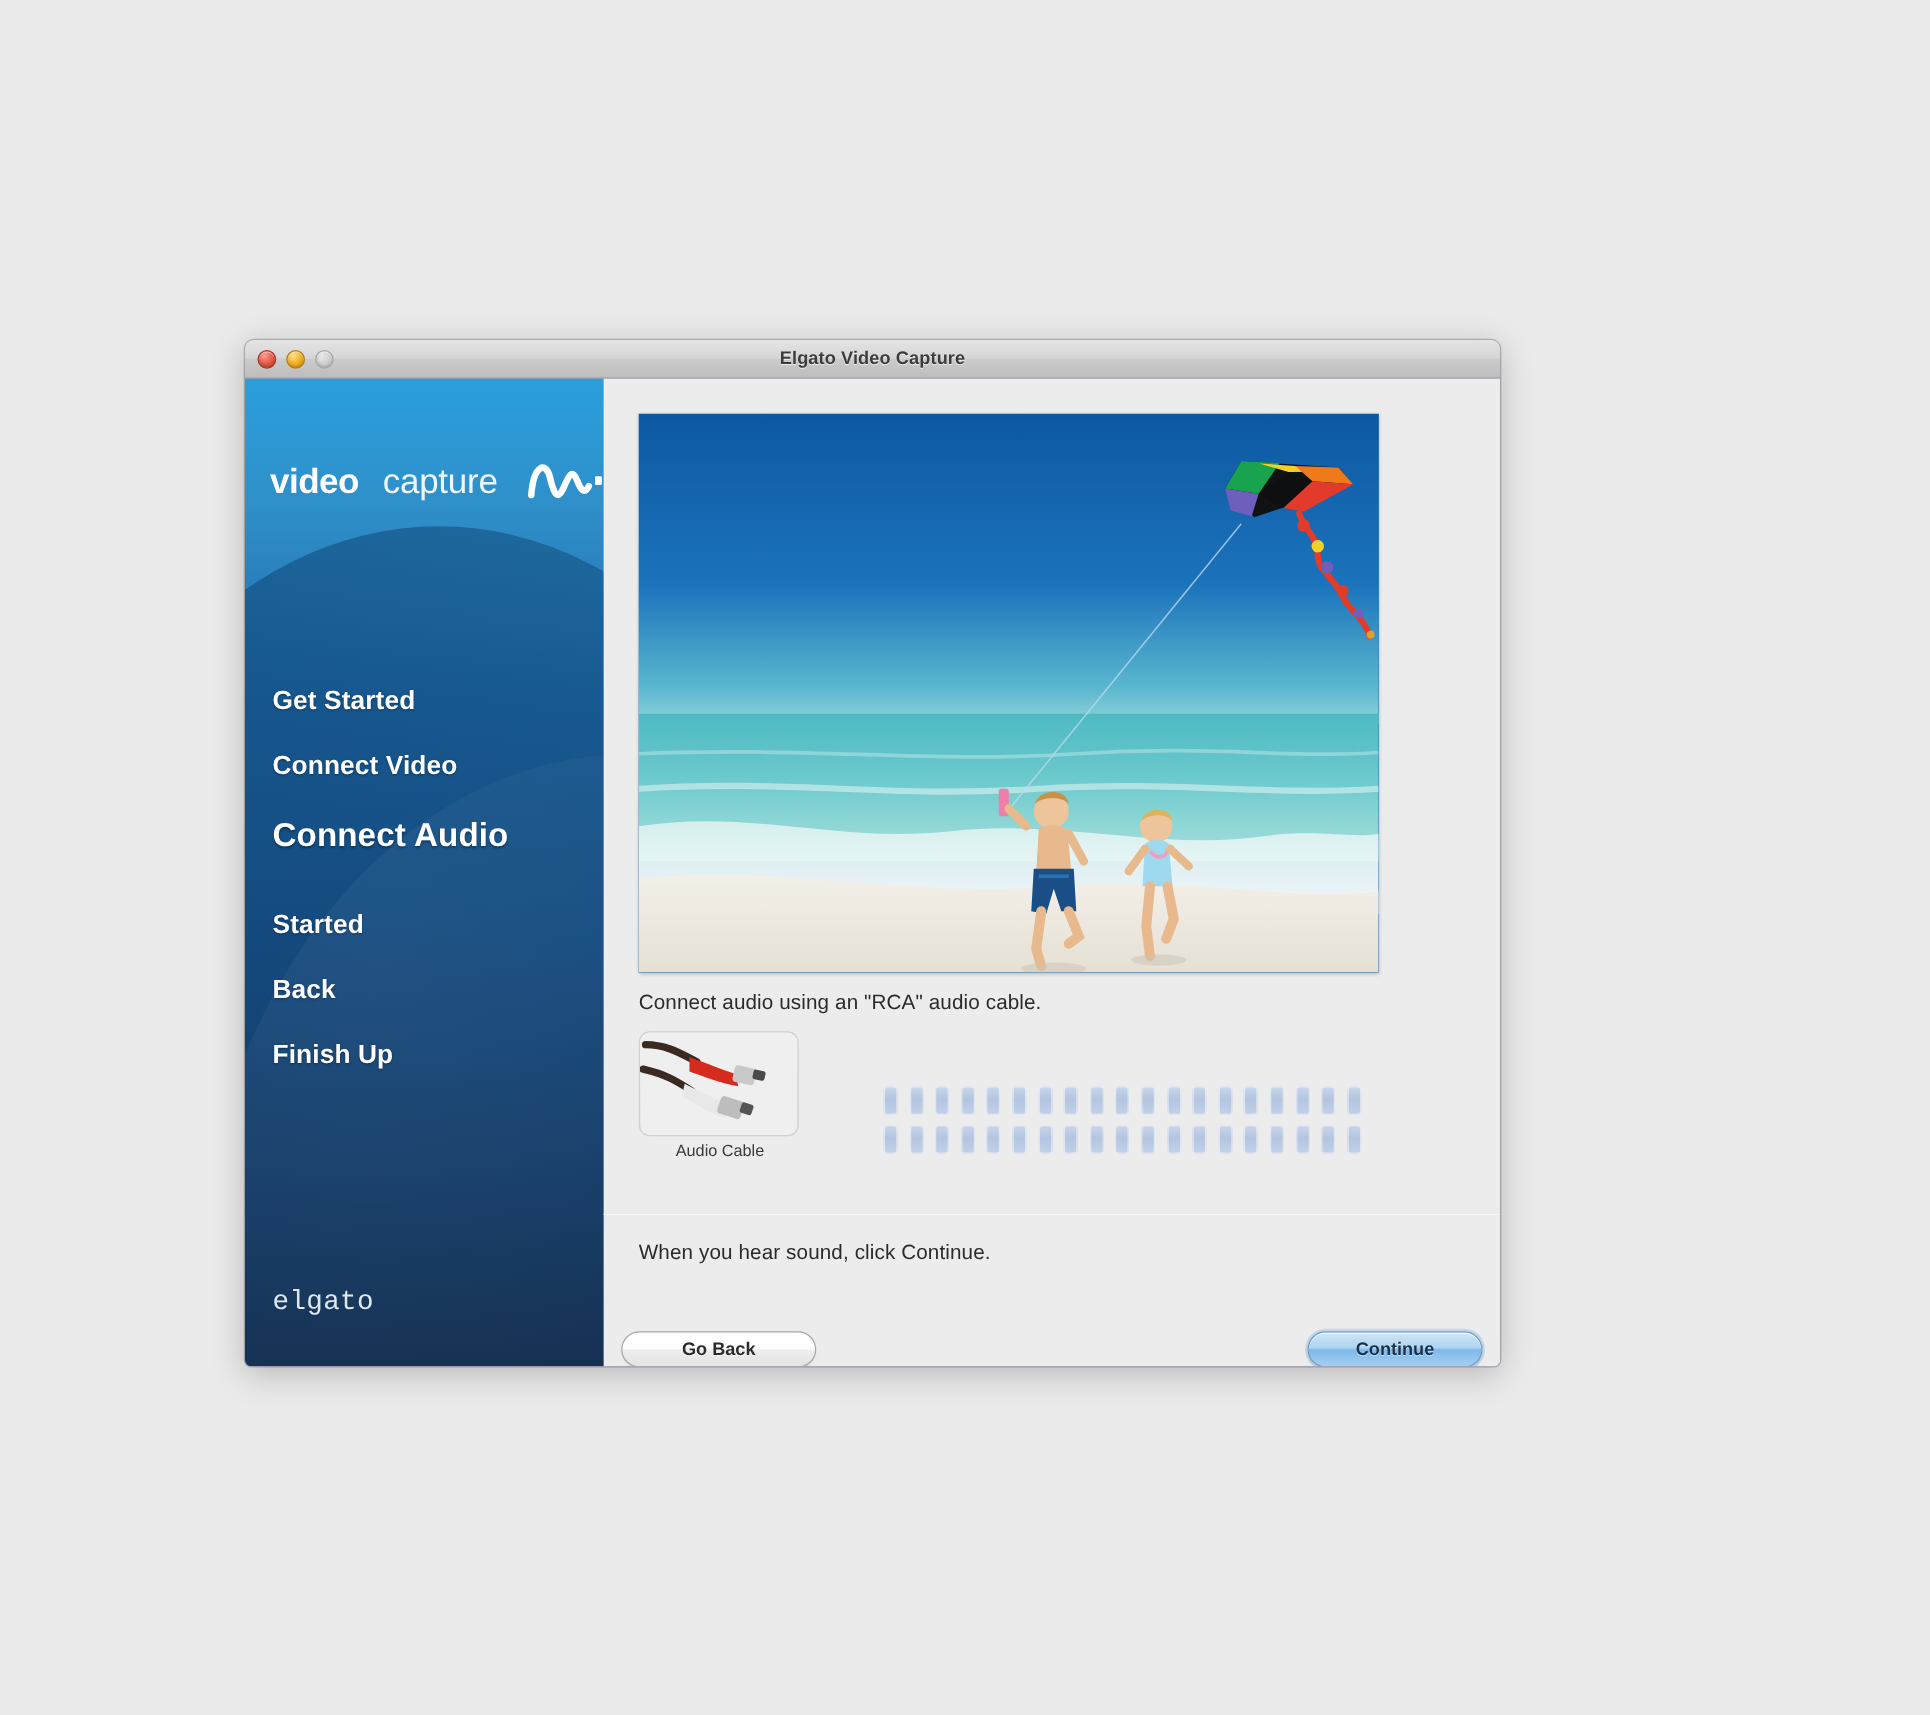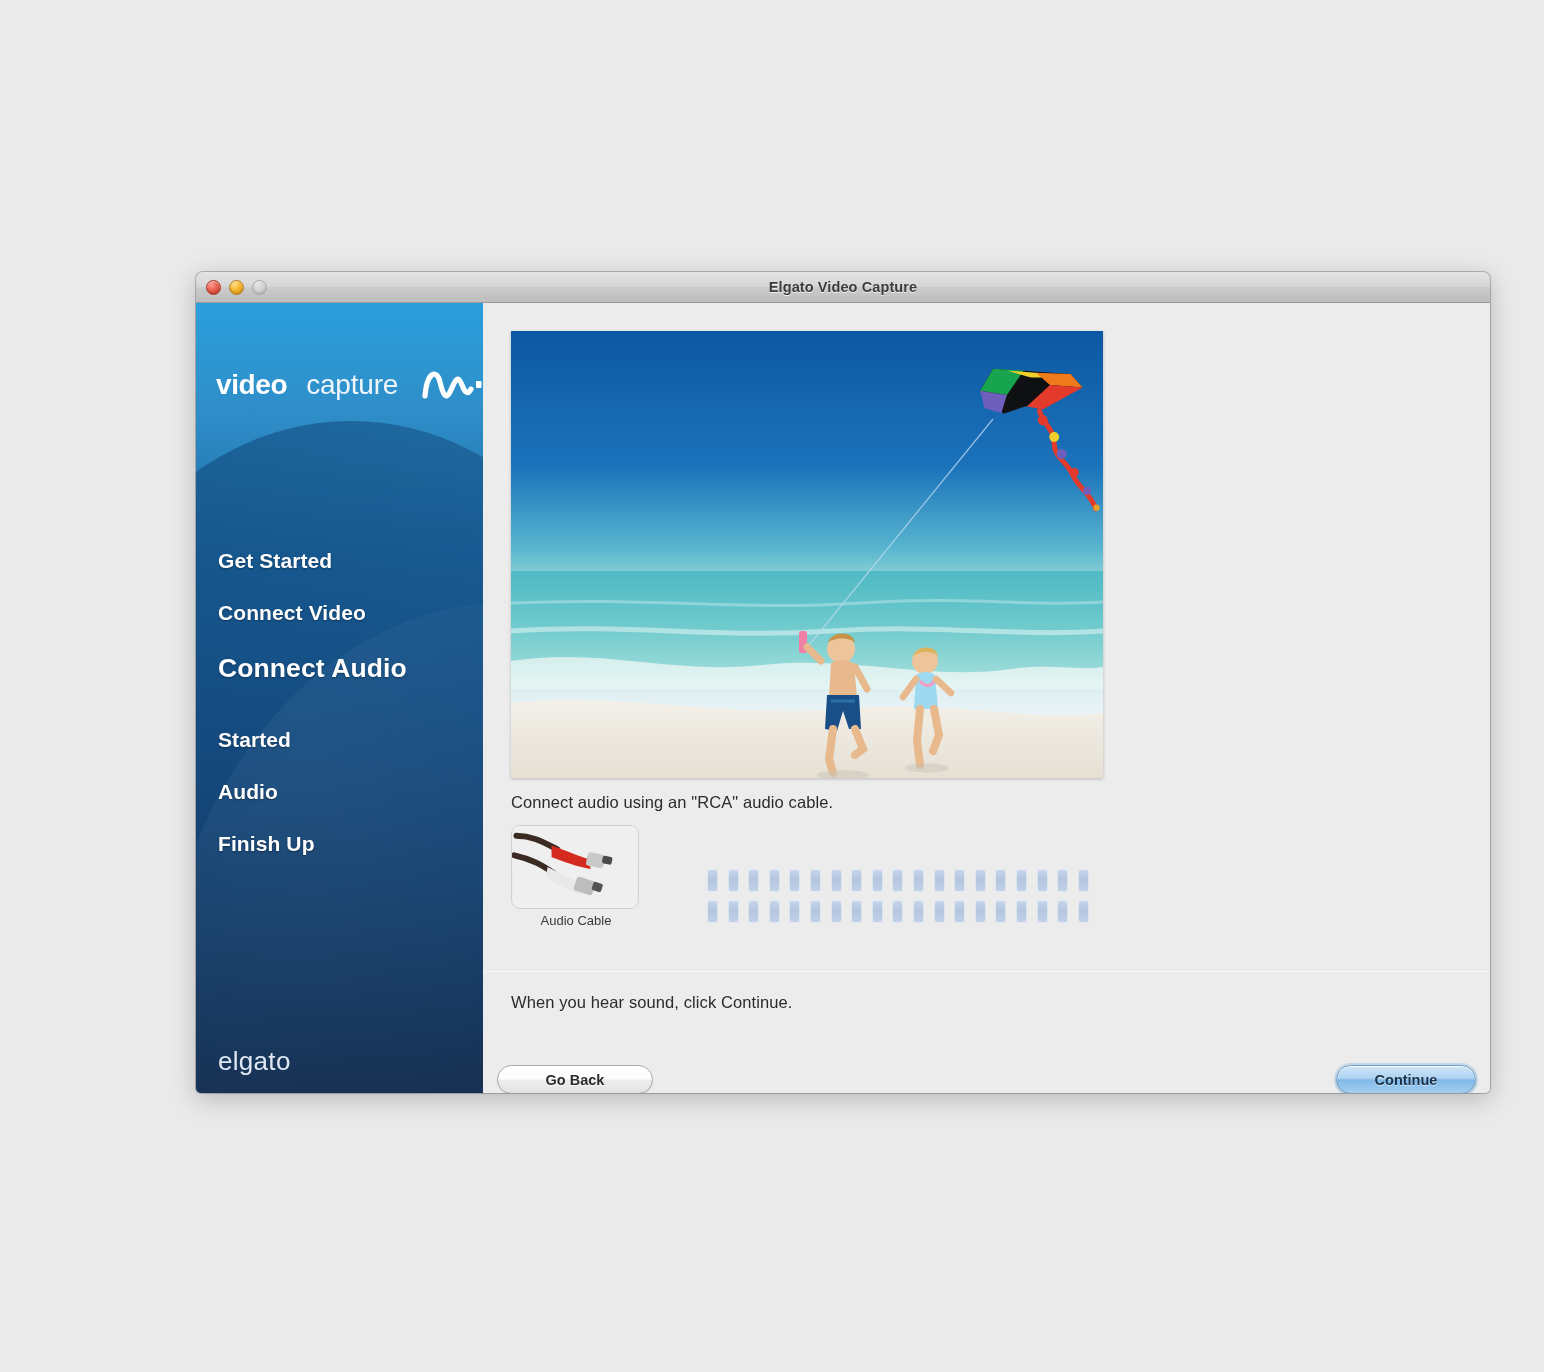--- a/index.html
+++ b/index.html
@@ -18,21 +18,21 @@
     width: 1544px;
     height: 1372px;
     background: #eaeaea;
   }
 
   
   #window {
     position: absolute;
     left: 196px;
     top: 272px;
-    width: 1294px;
+    width: 1004px;
     height: 821px;
     border-radius: 7px 7px 5px 5px;
     background: #c4b5fd;
     box-shadow: 0 6px 26px rgba(0,0,0,0.22), 0 0 0 1px rgba(120,120,120,0.45);
     overflow: hidden;
   }
 
   
   #titlebar {
     position: relative;
@@ -141,25 +141,26 @@
     white-space: nowrap;
   }
   .nav-item.active {
     font-size: 26.5px;
     margin-bottom: 44px;
   }
 
   #brand {
     position: absolute;
     left: 22px;
-    bottom: 16px;
+    bottom: 39px;
     z-index: 3;
     color: #dfe8f2;
-    font-size: 26px;
+    font-size: 22px;
     letter-spacing: 0.3px;
+    font-family: Liberation Mono, monospace;
   }
 
   
   #content {
     position: relative;
     flex: 1;
     background: #ececec;
   }
 
   #preview {
@@ -309,21 +310,21 @@
             <rect x="63" y="17" width="5.5" height="6" rx="1" fill="#ffffff"></rect>
             <rect x="71" y="18" width="5" height="5" rx="1" fill="#ffffff"></rect>
           </svg>
         </div>
 
         <div id="nav">
           <div class="nav-item">Get Started</div>
           <div class="nav-item">Connect Video</div>
           <div class="nav-item active">Connect Audio</div>
           <div class="nav-item">Started</div>
-          <div class="nav-item">Audio</div>
+          <div class="nav-item">Back</div>
           <div class="nav-item">Finish Up</div>
         </div>
 
         <div id="brand">elgato</div>
       </div>
 
       <div id="content">
 
         <div id="preview">
           <svg viewBox="0 0 592 447" preserveAspectRatio="none">

